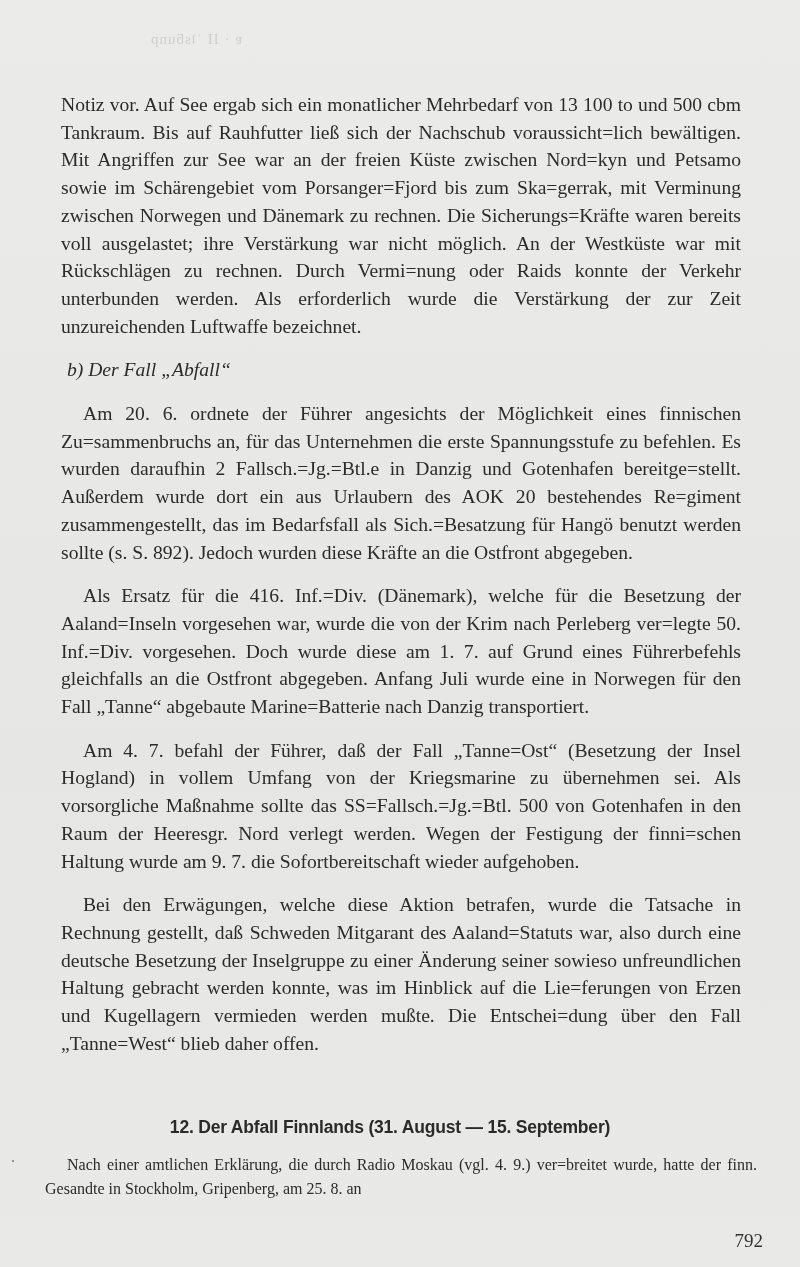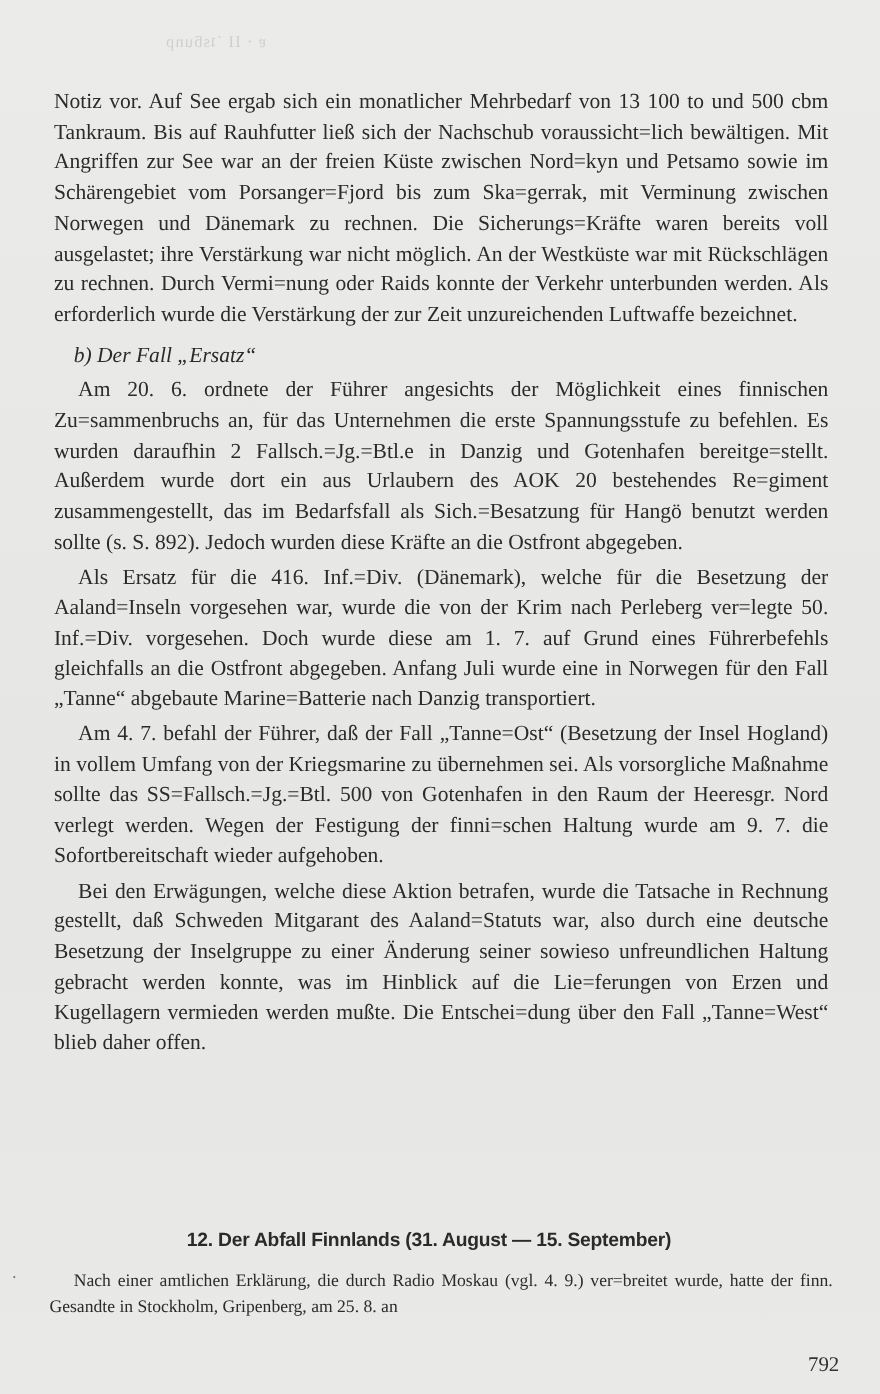--- a/index.html
+++ b/index.html
@@ -42,21 +42,21 @@
       position: absolute;
       left: 45px;
       top: 75px;
       width: 712px;
       font-size: 19.6px;
       line-height: 27.7px;
       text-align: justify;
       color: #2b2b2b;
     }
     .body-text p {
-      margin: 4px;
+      margin: 16px;
       text-indent: 22px;
       hyphens: manual;
     }
     .body-text p.noindent {
       text-indent: 0;
     }
     .subhead {
       margin: 9px 0 4px 0;
       padding-left: 22px;
       font-style: italic;
@@ -106,21 +106,21 @@
 <body>
 
 <div class="page">
 
   <div class="bleed">ɐ · II ˙ʇsƃunp</div>
 
 
   <div class="body-text">
     <p class="noindent">Notiz vor. Auf See ergab sich ein monatlicher Mehrbedarf von 13 100 to und 500 cbm Tankraum. Bis auf Rauhfutter ließ sich der Nachschub voraussicht=lich bewältigen. Mit Angriffen zur See war an der freien Küste zwischen Nord=kyn und Petsamo sowie im Schärengebiet vom Porsanger=Fjord bis zum Ska=gerrak, mit Verminung zwischen Norwegen und Dänemark zu rechnen. Die Sicherungs=Kräfte waren bereits voll ausgelastet; ihre Verstärkung war nicht möglich. An der Westküste war mit Rückschlägen zu rechnen. Durch Vermi=nung oder Raids konnte der Verkehr unterbunden werden. Als erforderlich wurde die Verstärkung der zur Zeit unzureichenden Luftwaffe bezeichnet.</p>
 
-    <div class="subhead">b) Der Fall „Ersatz“</div>
+    <div class="subhead">b) Der Fall „Abfall“</div>
 
     <p>Am 20. 6. ordnete der Führer angesichts der Möglichkeit eines finnischen Zu=sammenbruchs an, für das Unternehmen die erste Spannungsstufe zu befehlen. Es wurden daraufhin 2 Fallsch.=Jg.=Btl.e in Danzig und Gotenhafen bereitge=stellt. Außerdem wurde dort ein aus Urlaubern des AOK 20 bestehendes Re=giment zusammengestellt, das im Bedarfsfall als Sich.=Besatzung für Hangö benutzt werden sollte (s. S. 892). Jedoch wurden diese Kräfte an die Ostfront abgegeben.</p>
     <p>Als Ersatz für die 416. Inf.=Div. (Dänemark), welche für die Besetzung der Aaland=Inseln vorgesehen war, wurde die von der Krim nach Perleberg ver=legte 50. Inf.=Div. vorgesehen. Doch wurde diese am 1. 7. auf Grund eines Führerbefehls gleichfalls an die Ostfront abgegeben. Anfang Juli wurde eine in Norwegen für den Fall „Tanne“ abgebaute Marine=Batterie nach Danzig transportiert.</p>
     <p>Am 4. 7. befahl der Führer, daß der Fall „Tanne=Ost“ (Besetzung der Insel Hogland) in vollem Umfang von der Kriegsmarine zu übernehmen sei. Als vorsorgliche Maßnahme sollte das SS=Fallsch.=Jg.=Btl. 500 von Gotenhafen in den Raum der Heeresgr. Nord verlegt werden. Wegen der Festigung der finni=schen Haltung wurde am 9. 7. die Sofortbereitschaft wieder aufgehoben.</p>
     <p>Bei den Erwägungen, welche diese Aktion betrafen, wurde die Tatsache in Rechnung gestellt, daß Schweden Mitgarant des Aaland=Statuts war, also durch eine deutsche Besetzung der Inselgruppe zu einer Änderung seiner sowieso unfreundlichen Haltung gebracht werden konnte, was im Hinblick auf die Lie=ferungen von Erzen und Kugellagern vermieden werden mußte. Die Entschei=dung über den Fall „Tanne=West“ blieb daher offen.</p>
   </div>
 
   <div class="chapter-head">12. Der Abfall Finnlands (31. August — 15. September)</div>
 
   <div class="body-text-2">

